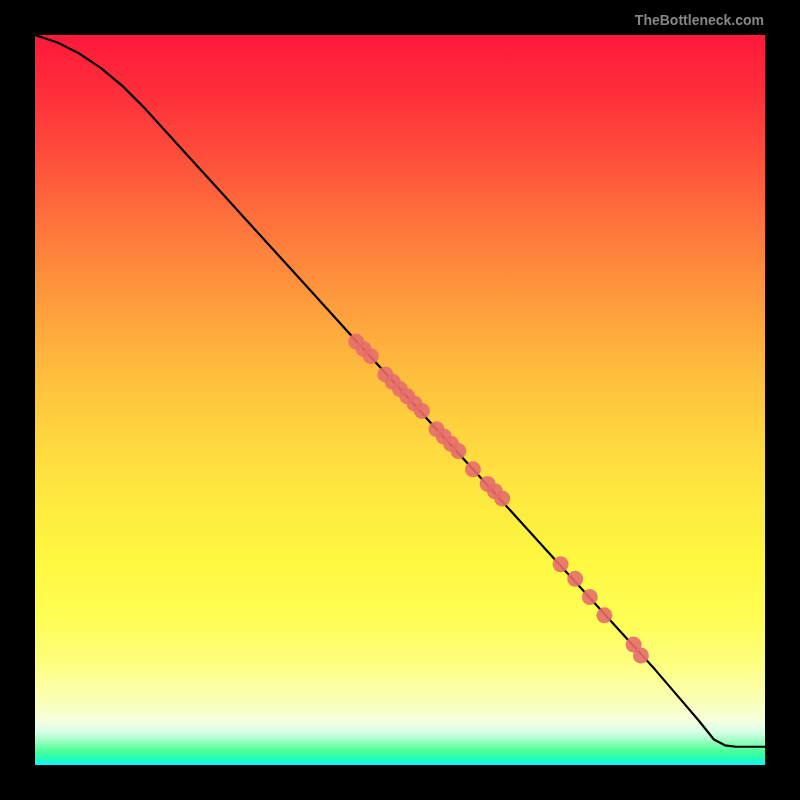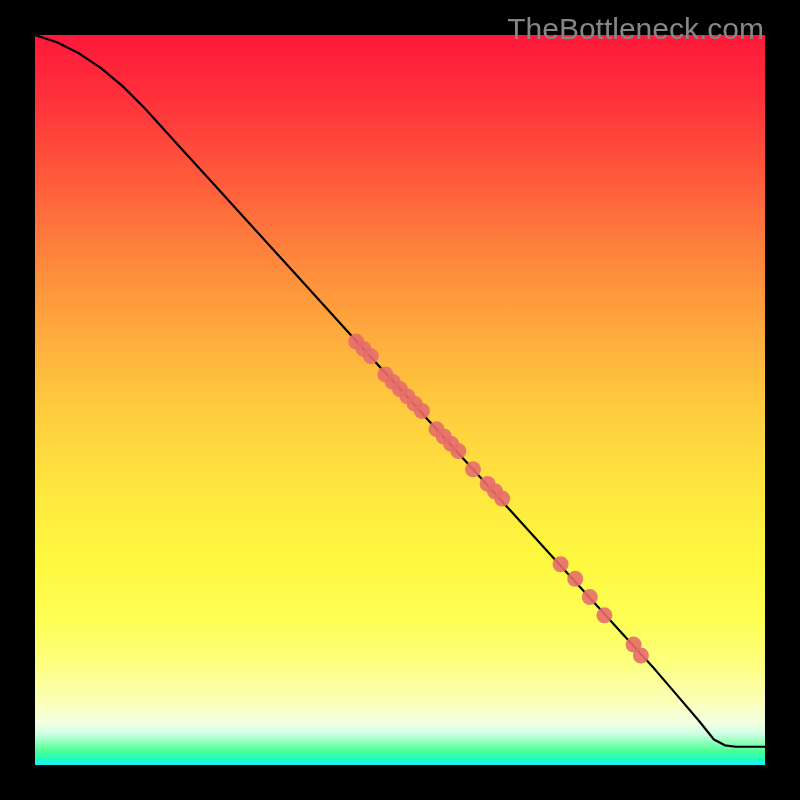--- a/index.html
+++ b/index.html
@@ -48,22 +48,22 @@
     left: 0;
     top: 0;
     width: 730px;
     height: 730px;
   }
   .watermark {
     position: absolute;
     top: 12px;
     right: 36px;
     font-family: Arial, Helvetica, sans-serif;
-    font-size: 30px;
-    font-weight: normal;
+    font-size: 14px;
+    font-weight: bold;
     color: #868686;
     letter-spacing: 0px;
   }
 </style>
 </head>
 <body>
 
 <div class="chart-container">
   <div class="plot-area">
     <svg class="curve-svg" viewBox="0 0 730 730">

